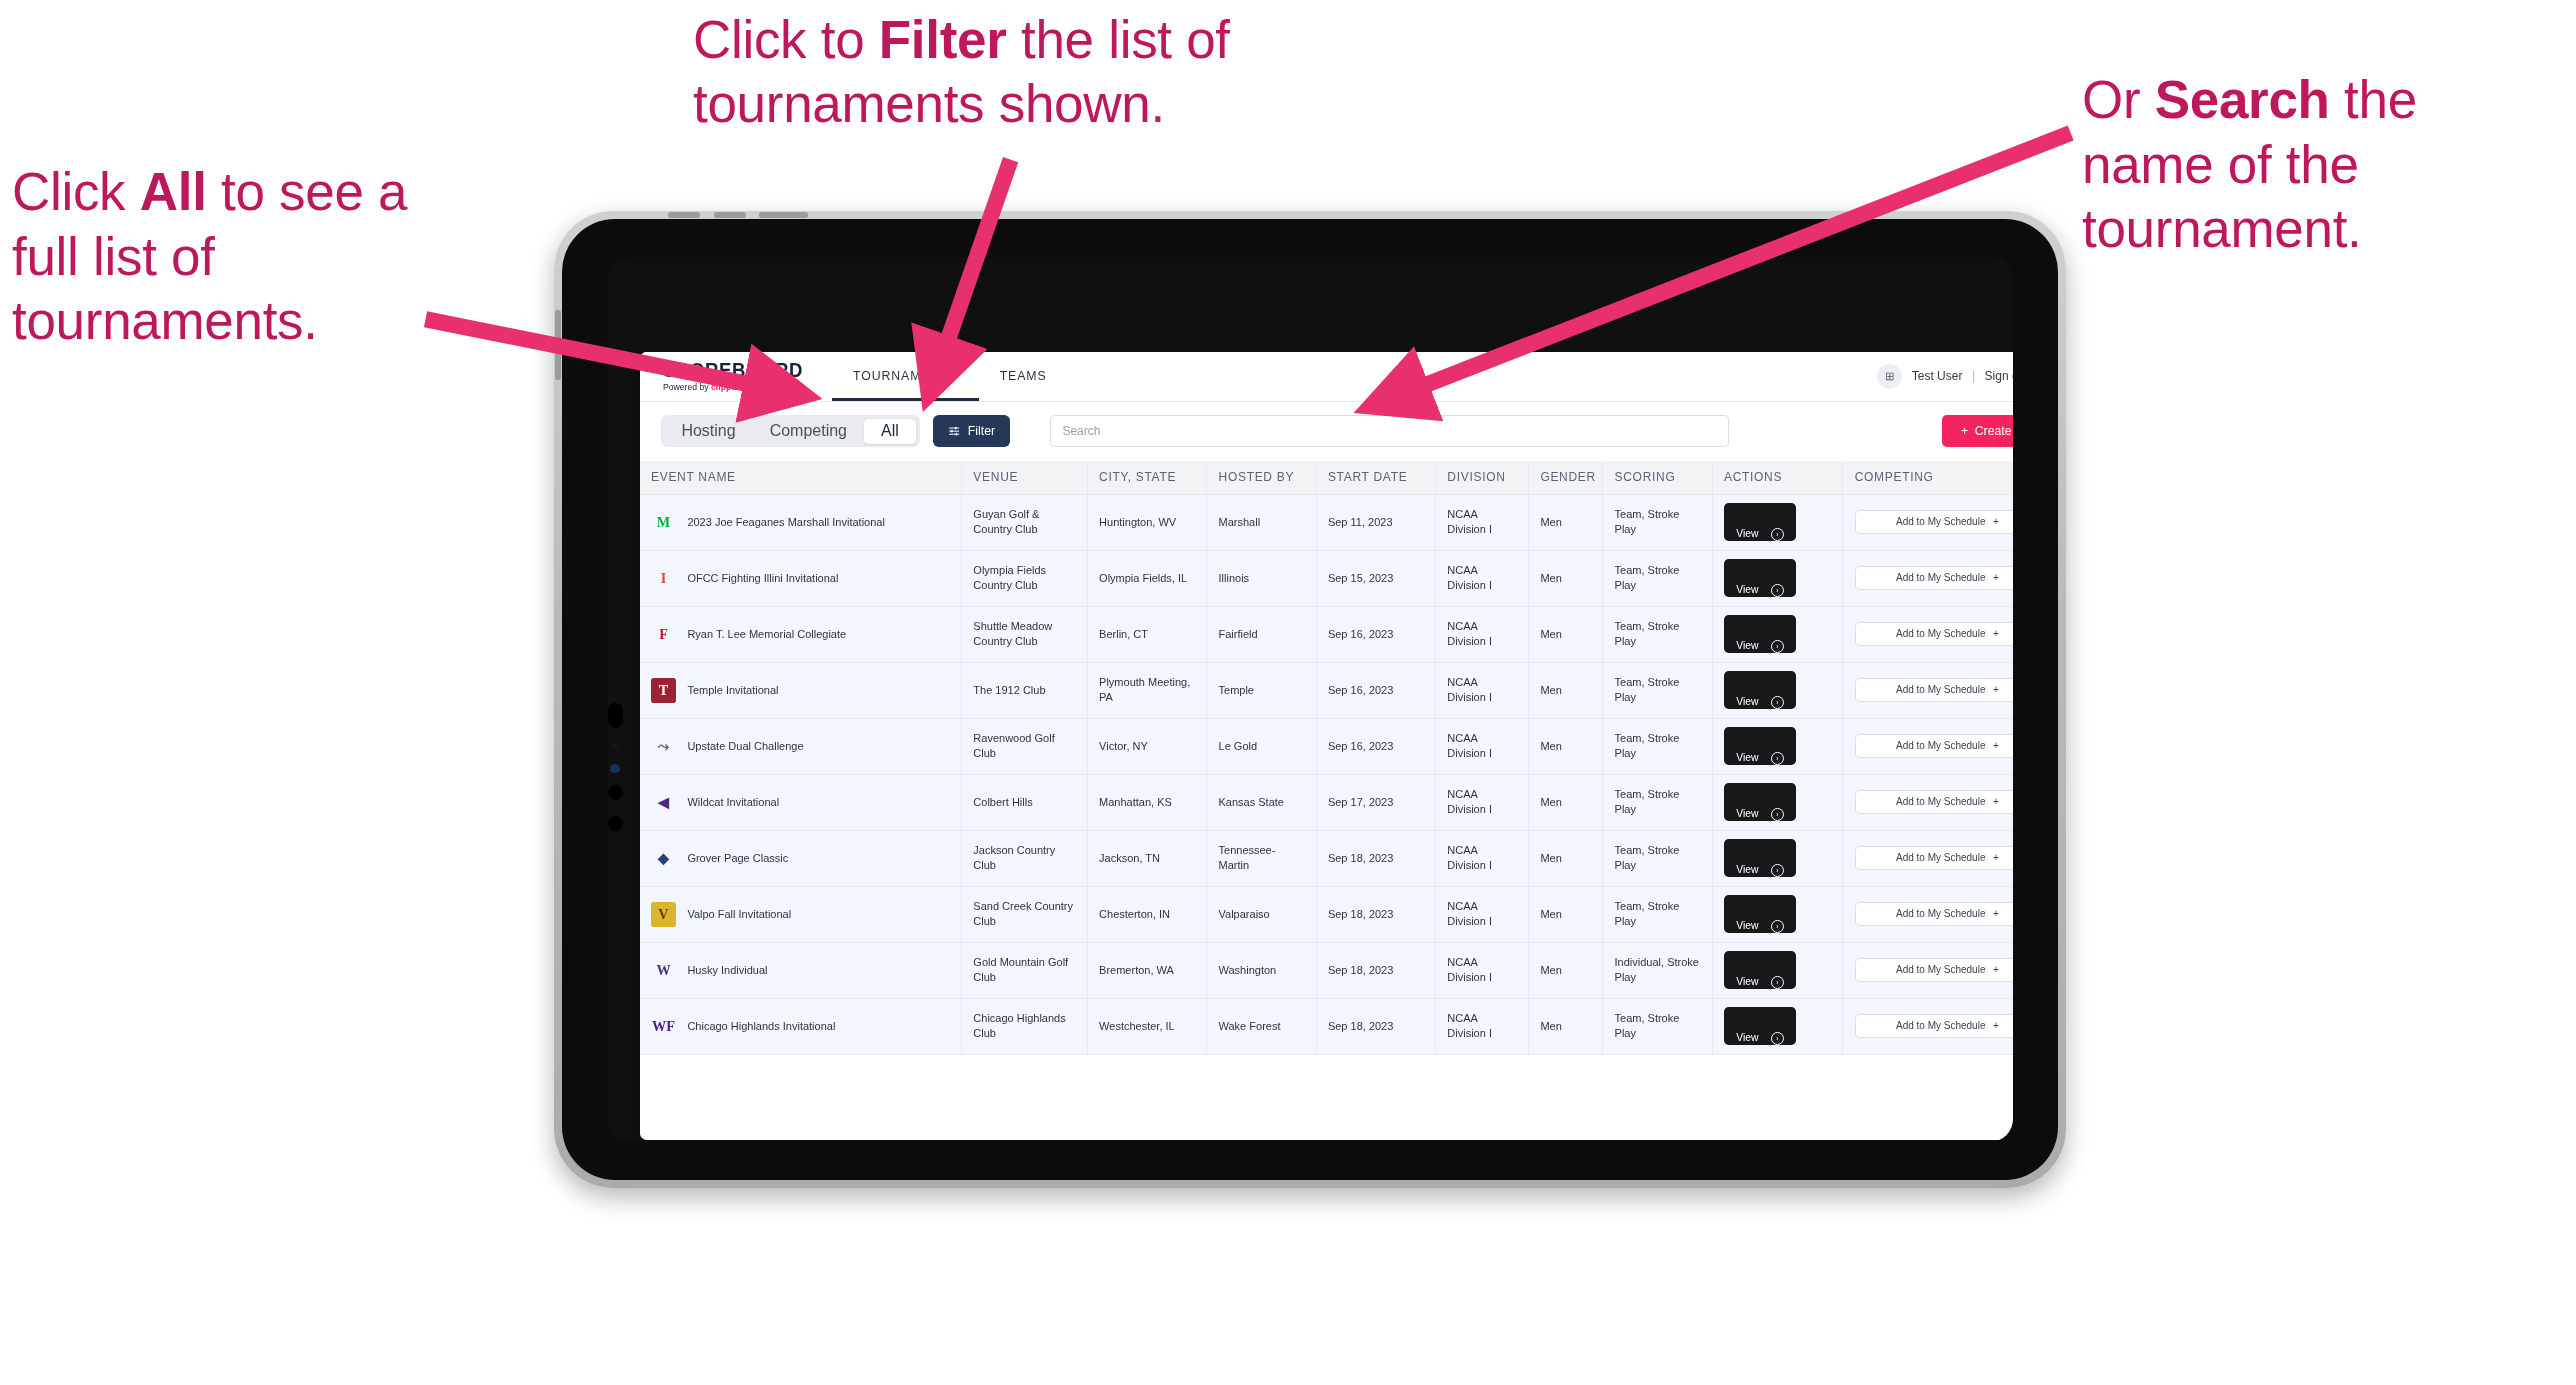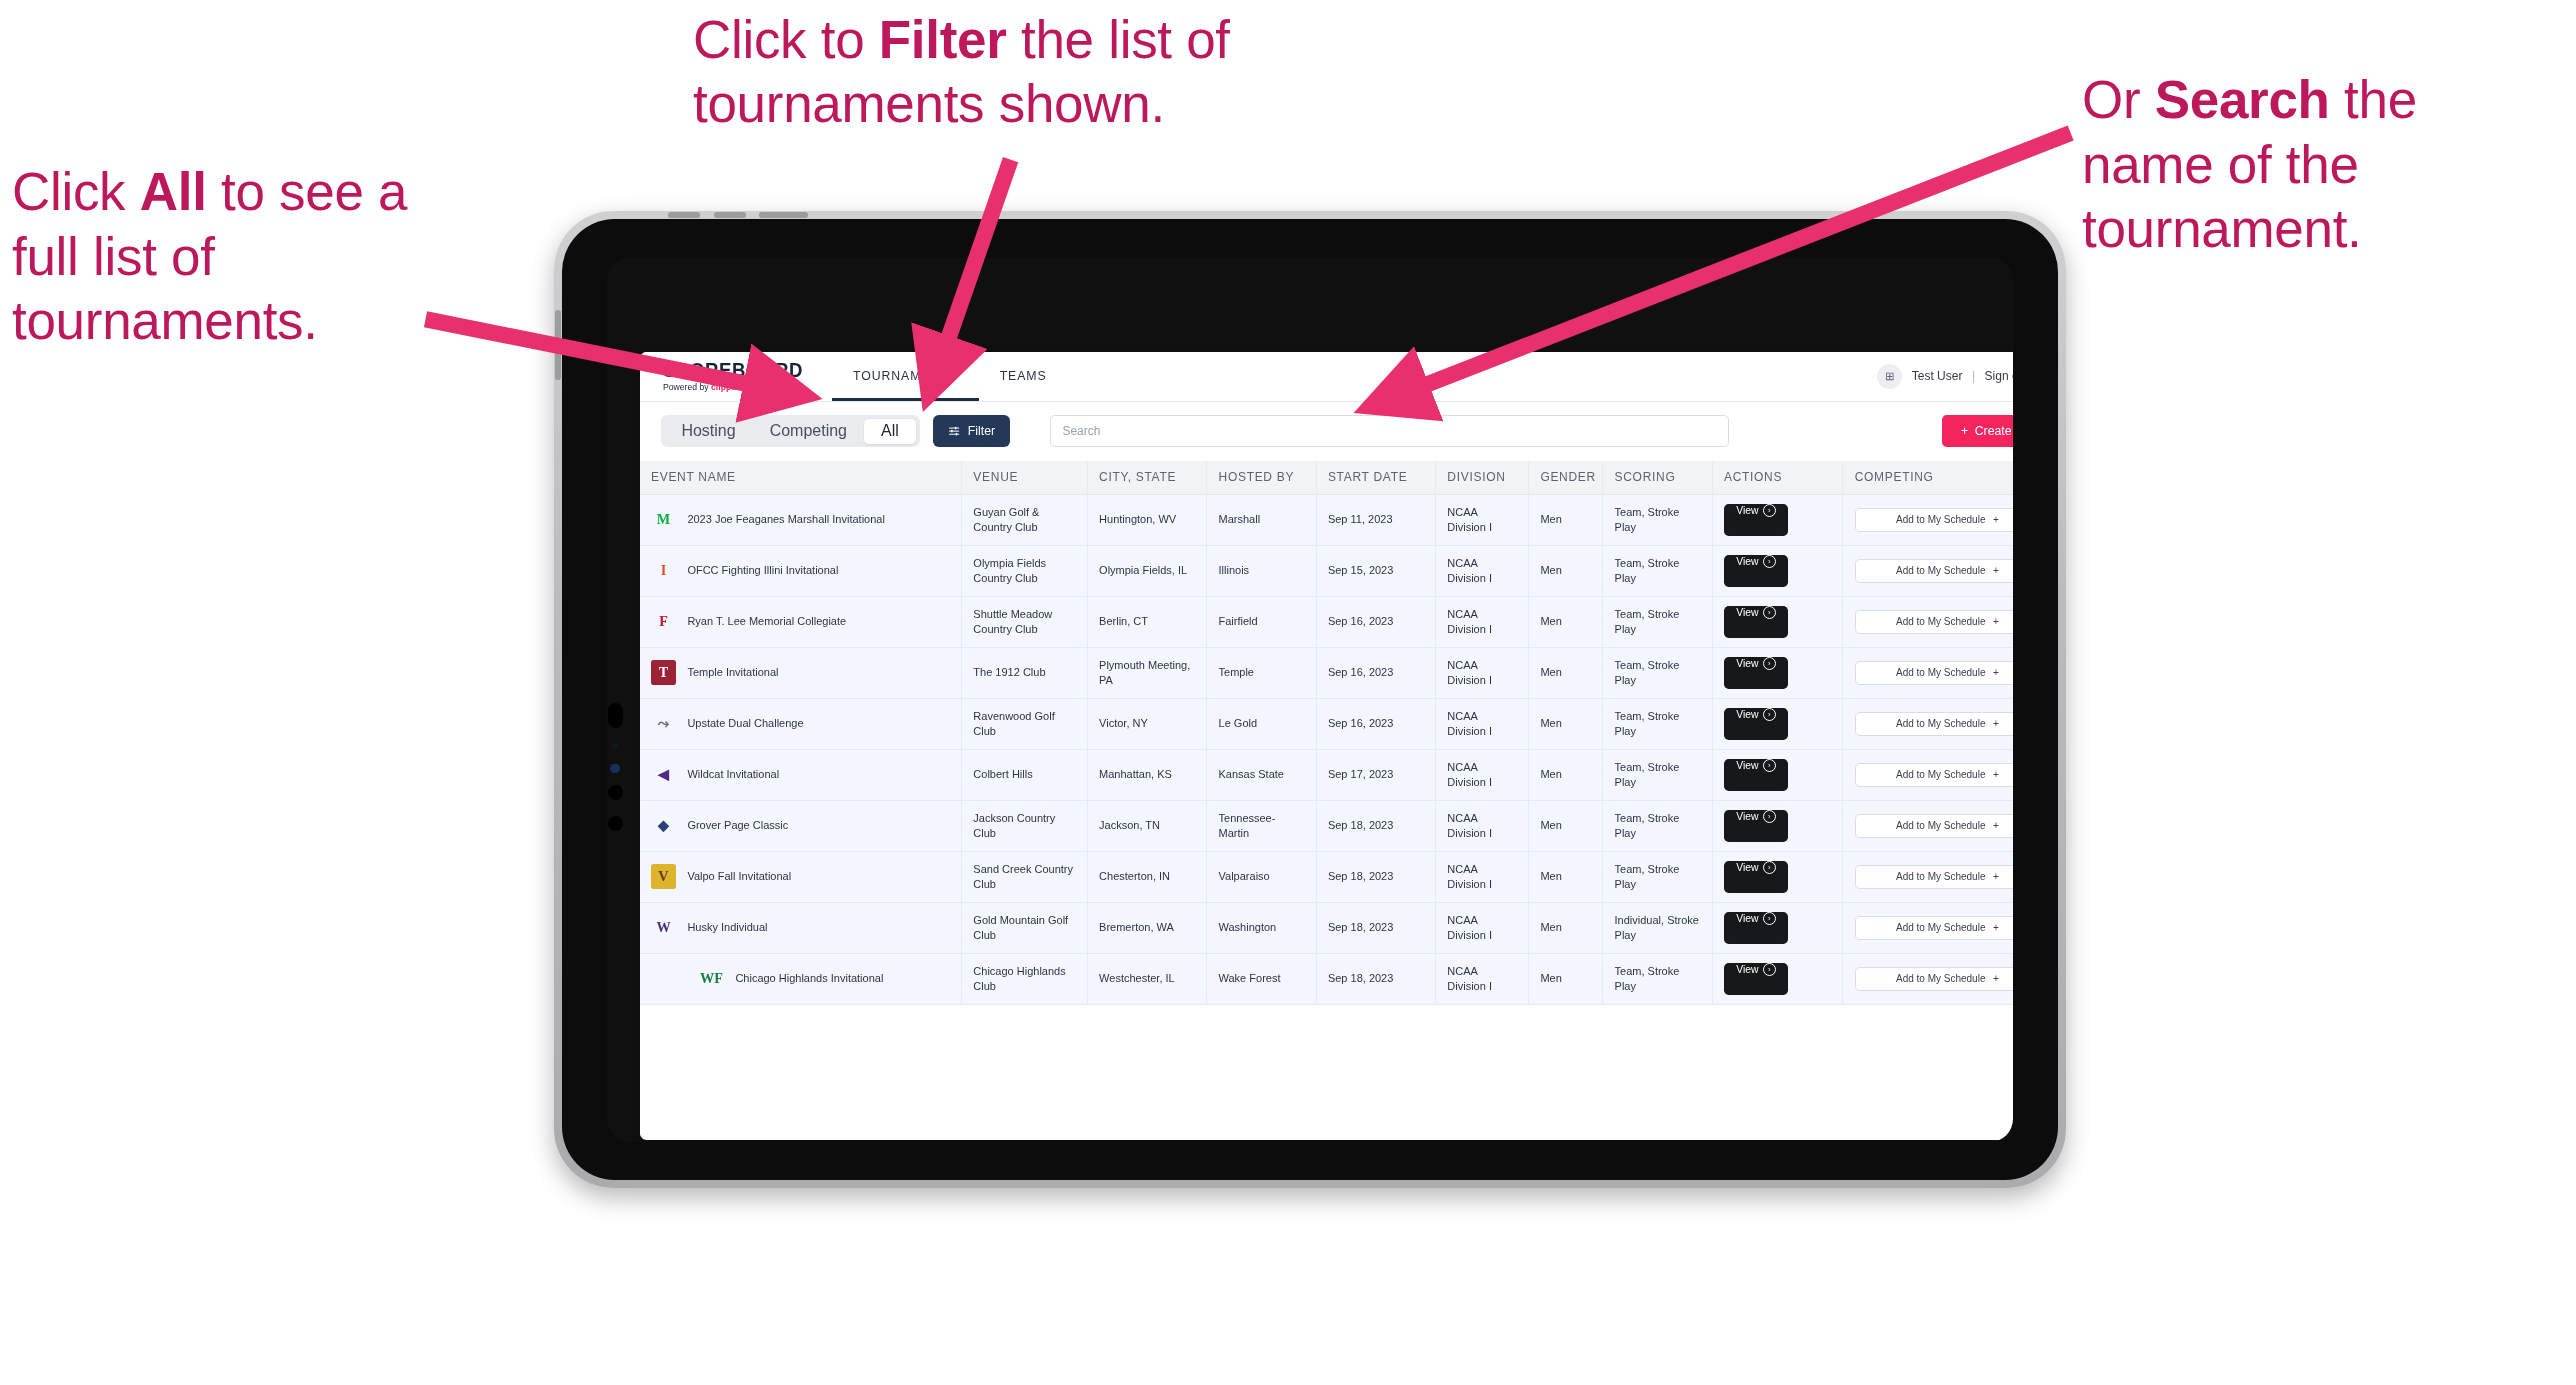--- a/index.html
+++ b/index.html
@@ -218,22 +218,22 @@
     width:25px;height:25px;flex:none;
     display:flex;align-items:center;justify-content:center;
     font-size:14.2px;font-weight:bold;
     font-family:"Liberation Serif", serif;
     line-height:1;
   }
   .event-name{font-size:11px;color:#2c3444;}
 
   .view-btn{
     background:#17181a;color:#fff;
-    border-radius:4.7px;height:32px;
-    display:inline-flex;align-items:flex-start;justify-content:center;gap:4px;
+    border-radius:4.7px;height:38px;
+    display:inline-flex;align-items:flex-end;justify-content:center;gap:12px;
     padding:0 12.3px;font-size:10.4px;cursor:pointer;
   }
   .add-btn{
     background:#fff;color:#39404f;
     border:0.9px solid #d9dde4;border-radius:4.7px;
     height:24px;width:100%;box-sizing:border-box;
     display:flex;align-items:center;justify-content:center;gap:7.6px;
     font-size:10px;cursor:pointer;
   }
   .circ-arrow{
@@ -568,21 +568,21 @@
                   <td>
                     <div class="add-btn">
                       <span>Add to My Schedule</span>
                       <span>+</span>
                     </div>
                   </td>
                 </tr>
                 <tr>
                   <td>
                     <div class="event-cell">
-                      <div class="team-logo" style="color: #15803d; margin-left: 48px;">WF</div>
+                      <div class="team-logo" style="color: #4c1d95;">WF</div>
                       <span class="event-name">Chicago Highlands Invitational</span>
                     </div>
                   </td>
                   <td>Chicago Highlands Club</td>
                   <td>Westchester, IL</td>
                   <td>Wake Forest</td>
                   <td>Sep 18, 2023</td>
                   <td>NCAA Division I</td>
                   <td>Men</td>
                   <td>Team, Stroke Play</td>

